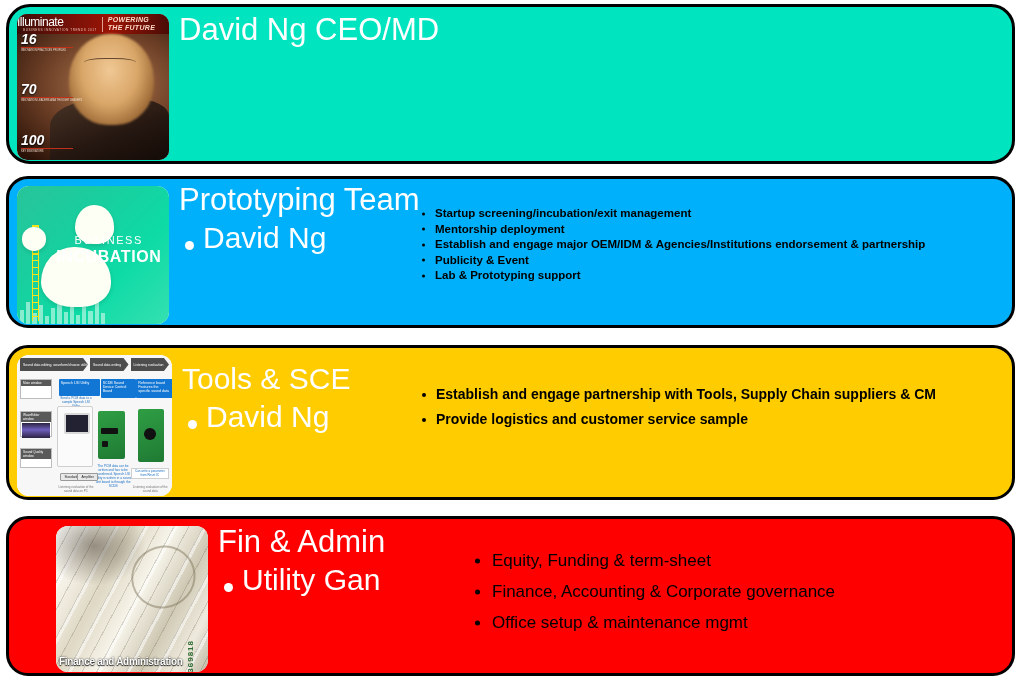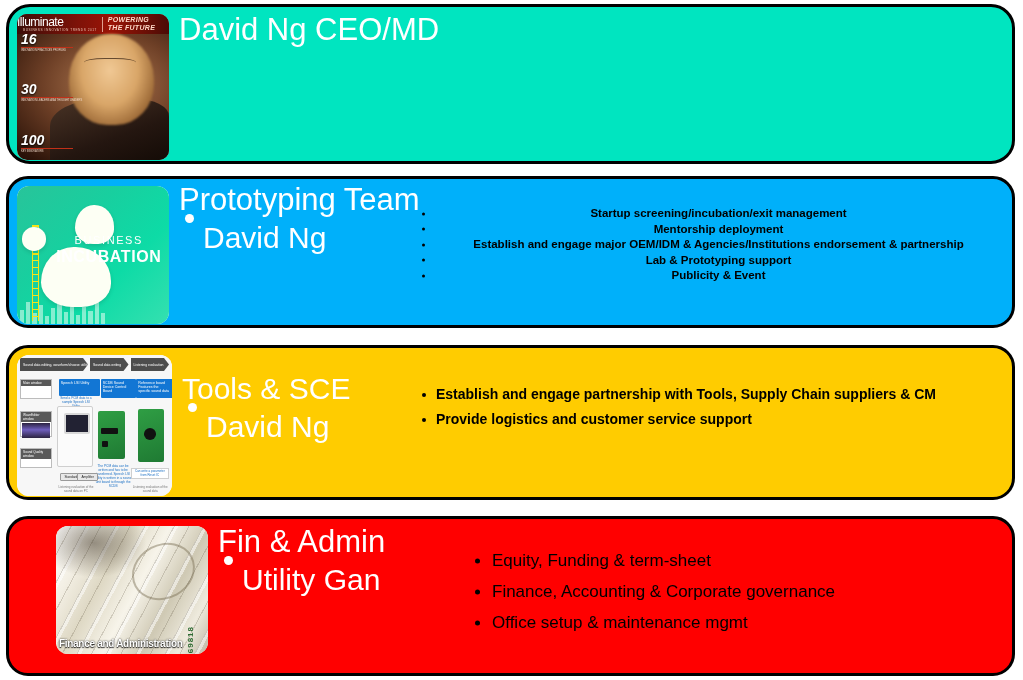--- a/index.html
+++ b/index.html
@@ -42,21 +42,21 @@
     position: relative;
     flex: 0 0 auto;
     margin: 7px 0 7px 8px;
     border-radius: 12px;
     overflow: hidden;
     background: #ffffff;
   }
   .thumb.t1 { width: 152px; height: 146px; border-radius: 10px; }
   .thumb.t2 { width: 152px; height: 138px; }
   .thumb.t3 { width: 155px; height: 141px; }
-  .thumb.t4 { width: 152px; height: 128px; margin-left: 47px; }
+  .thumb.t4 { width: 152px; height: 146px; margin-left: 47px; }
 
   
   .mag {
     position: absolute;
     inset: 0;
     background:
       radial-gradient(ellipse 120% 90% at 62% 48%, #b07a52 0%, #6d3f26 38%, #2a1208 72%, #120603 100%);
   }
   .mag-top {
     position: absolute; top: 0; left: 0; right: 0; height: 20px;
@@ -260,51 +260,51 @@
   }
 
   
   .titlecol {
     flex: 0 0 auto;
     padding: 4px 0 0 10px;
     box-sizing: border-box;
   }
   .band.b1 .titlecol { width: 260px; }
   .band.b2 .titlecol { width: 250px; padding-top: 2px; }
-  .band.b3 .titlecol { width: 245px; padding-top: 22px; }
+  .band.b3 .titlecol { width: 245px; padding-top: 12px; }
   .band.b4 .titlecol { width: 255px; }
 
   .role-title {
     color: #ffffff;
     font-size: 31px;
     line-height: 38px;
     white-space: nowrap;
   }
   .band.b3 .role-title { font-size: 30px; }
   .person-row {
-    display: flex; align-items: flex-start; gap: 9px;
+    display: flex; align-items: flex-end; gap: 9px;
     color: #ffffff;
     margin-top: 1px;
     padding-left: 6px;
   }
   .person-bullet {
     width: 9px; height: 9px; border-radius: 50%;
     background: #ffffff; flex: 0 0 auto;
     position: relative; top: -6px;
   }
   .person-name {
     font-size: 30px; line-height: 36px; white-space: nowrap;
   }
 
   .bulletcol {
     flex: 1 1 auto;
     box-sizing: border-box;
     color: #000000;
   }
-  .band.b2 .bulletcol { padding: 27px 10px 4px 0; text-align: center; }
+  .band.b2 .bulletcol { padding: 27px 10px 4px 0; }
   .band.b3 .bulletcol { padding: 34px 10px 0 0; }
   .band.b4 .bulletcol { padding: 26px 10px 0 6px; }
 
   .blist { list-style: none; margin: 0; padding: 0; }
   .blist li {
     position: relative;
     padding-left: 16px;
     white-space: nowrap;
   }
   .blist li:before {
@@ -346,21 +346,21 @@
         <div class="mag-body"></div>
         <div class="mag-face"></div>
         <div class="mag-glasses"></div>
         <div class="mag-stats">
           <div class="stat">
             <div class="stat-num">16</div>
             <div class="stat-rule"></div>
             <span class="stat-cap">INNOVATION PRACTICES PROFILED</span>
           </div>
           <div class="stat">
-            <div class="stat-num">30</div>
+            <div class="stat-num">70</div>
             <div class="stat-rule"></div>
             <span class="stat-cap">INNOVATION LEADERS ASIA THOUGHT LEADERS</span>
           </div>
           <div class="stat">
             <div class="stat-num">100</div>
             <div class="stat-rule"></div>
             <span class="stat-cap">KEY INNOVATORS</span>
           </div>
         </div>
       </div>
@@ -410,22 +410,22 @@
         <span class="person-bullet"></span>
         <span class="person-name">David Ng</span>
       </div>
     </div>
 
     <div class="bulletcol">
       <ul class="blist">
         <li>Startup screening/incubation/exit management</li>
         <li>Mentorship deployment</li>
         <li>Establish and engage major OEM/IDM &amp; Agencies/Institutions endorsement &amp; partnership</li>
+        <li>Publicity &amp; Event</li>
         <li>Lab &amp; Prototyping support</li>
-        <li>Publicity &amp; Event</li>
       </ul>
     </div>
   </div>
 
   <div class="band b3">
 
     <div class="thumb t3">
       <div class="dia">
         <div class="dia-strip">
           <div class="dia-chev w1">Sound data editing, waveform/choose utility, listening evaluation</div>
@@ -472,21 +472,21 @@
       <div class="role-title">Tools &amp; SCE</div>
       <div class="person-row">
         <span class="person-bullet"></span>
         <span class="person-name">David Ng</span>
       </div>
     </div>
 
     <div class="bulletcol">
       <ul class="blist">
         <li>Establish and engage partnership with Tools, Supply Chain suppliers &amp; CM</li>
-        <li>Provide logistics and customer service support</li>
+        <li>Provide logistics and customer service sample</li>
       </ul>
     </div>
   </div>
 
   <div class="band b4">
 
     <div class="thumb t4">
       <div class="money">
         <div class="money-oval"></div>
         <div class="money-serial">84369818</div>

